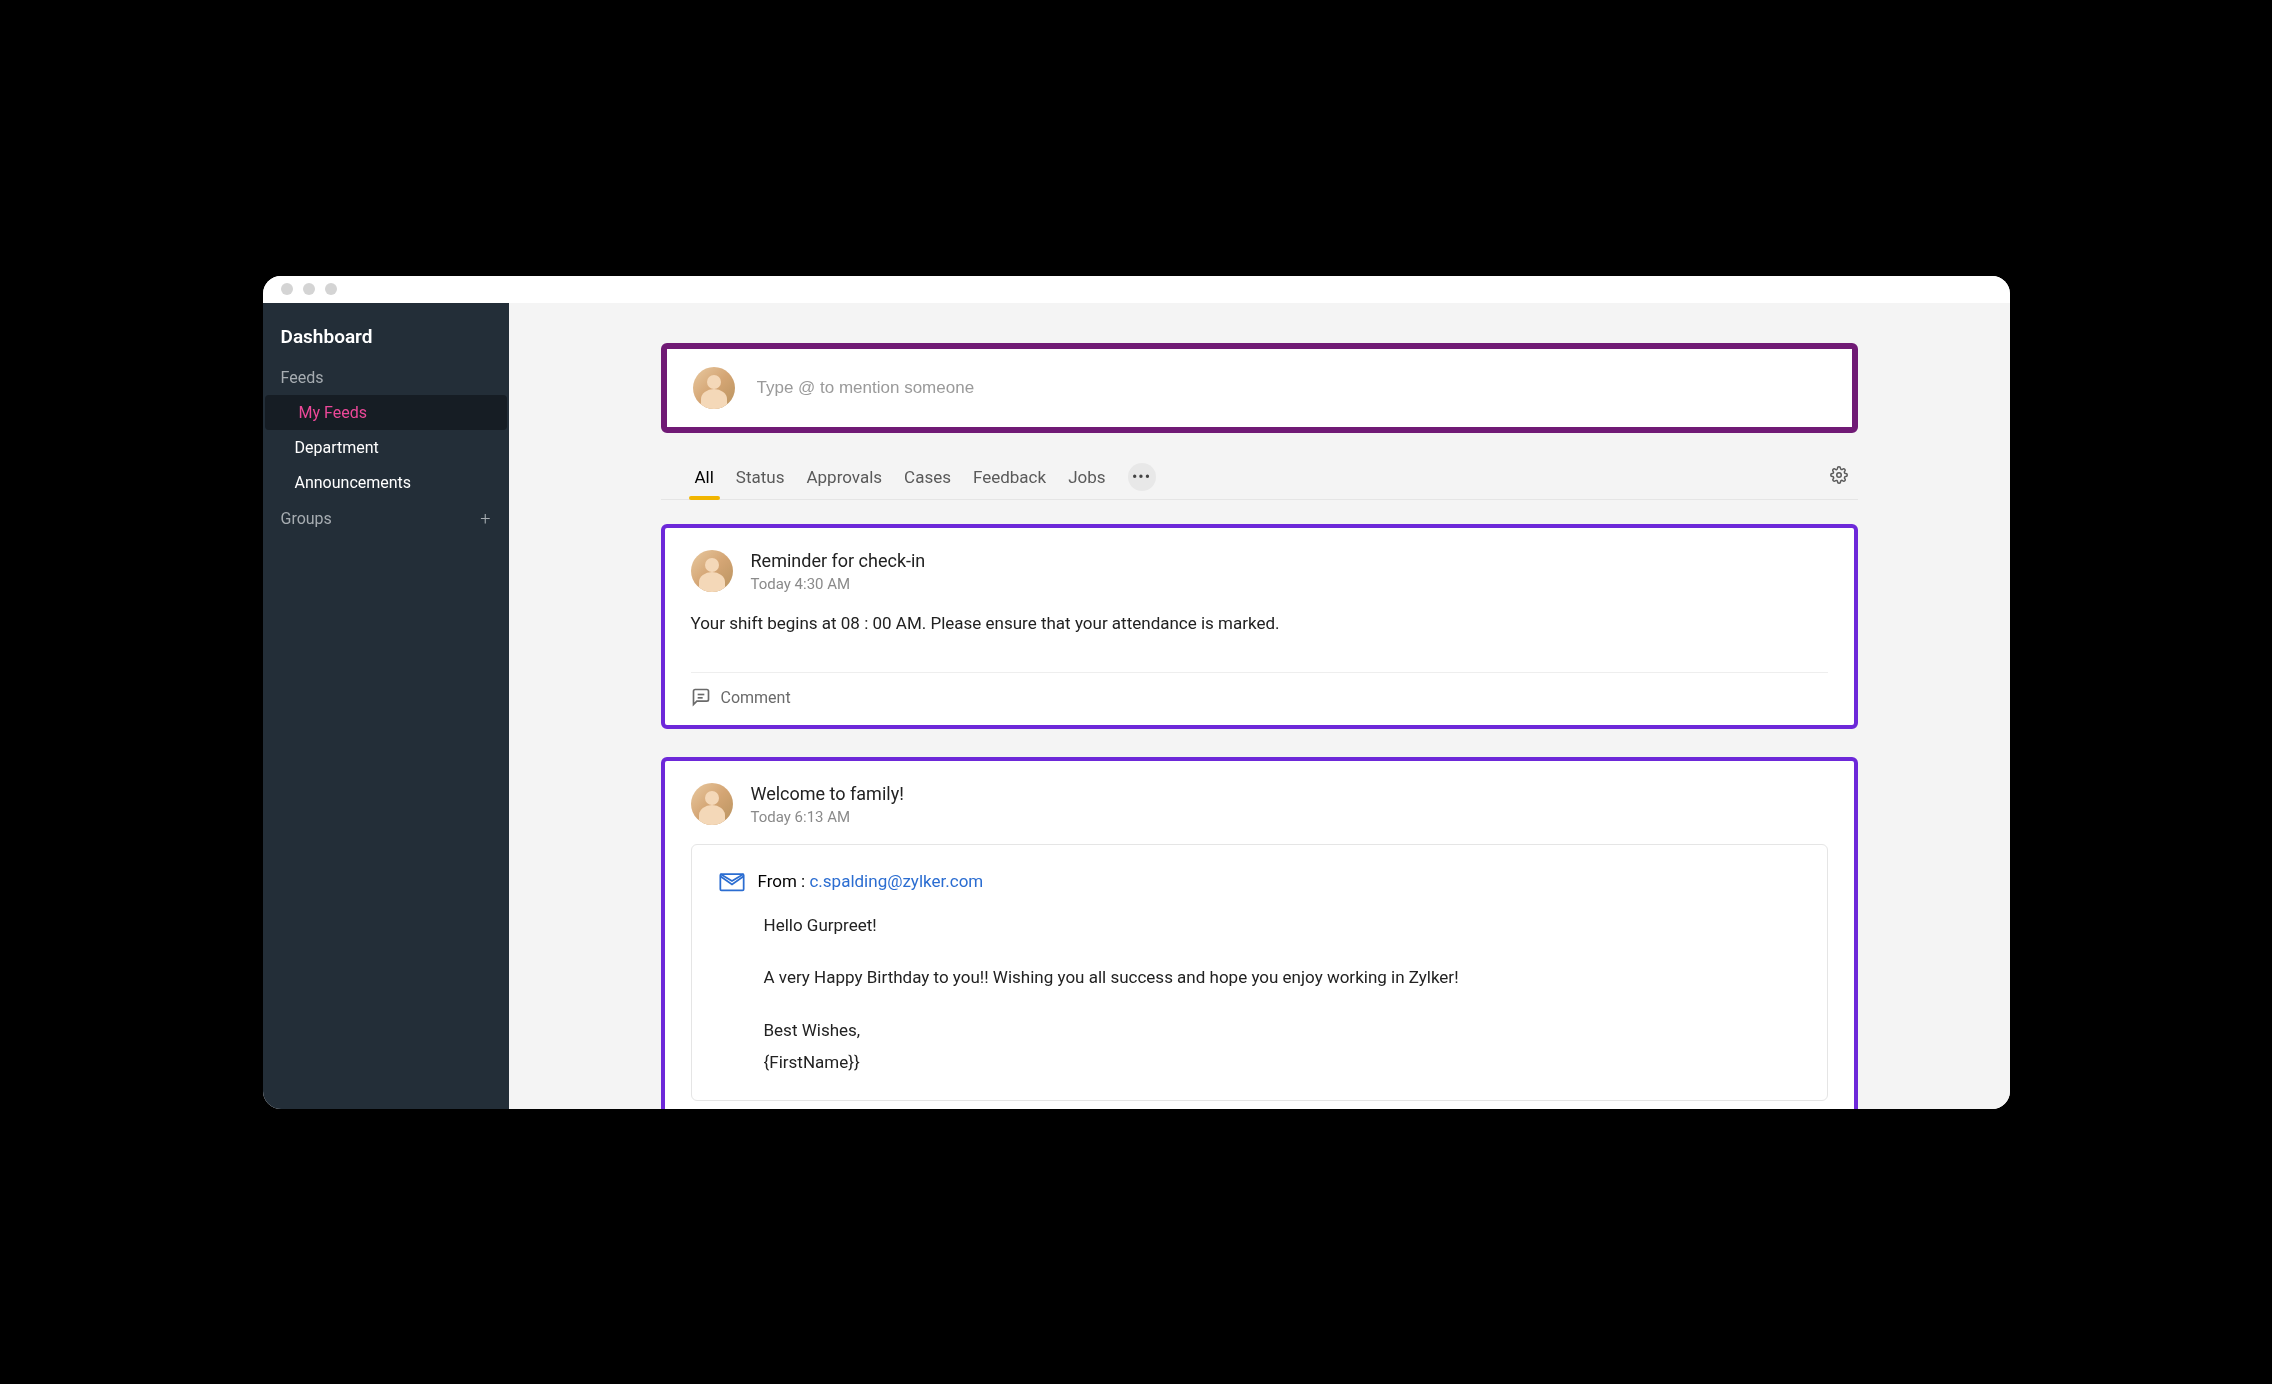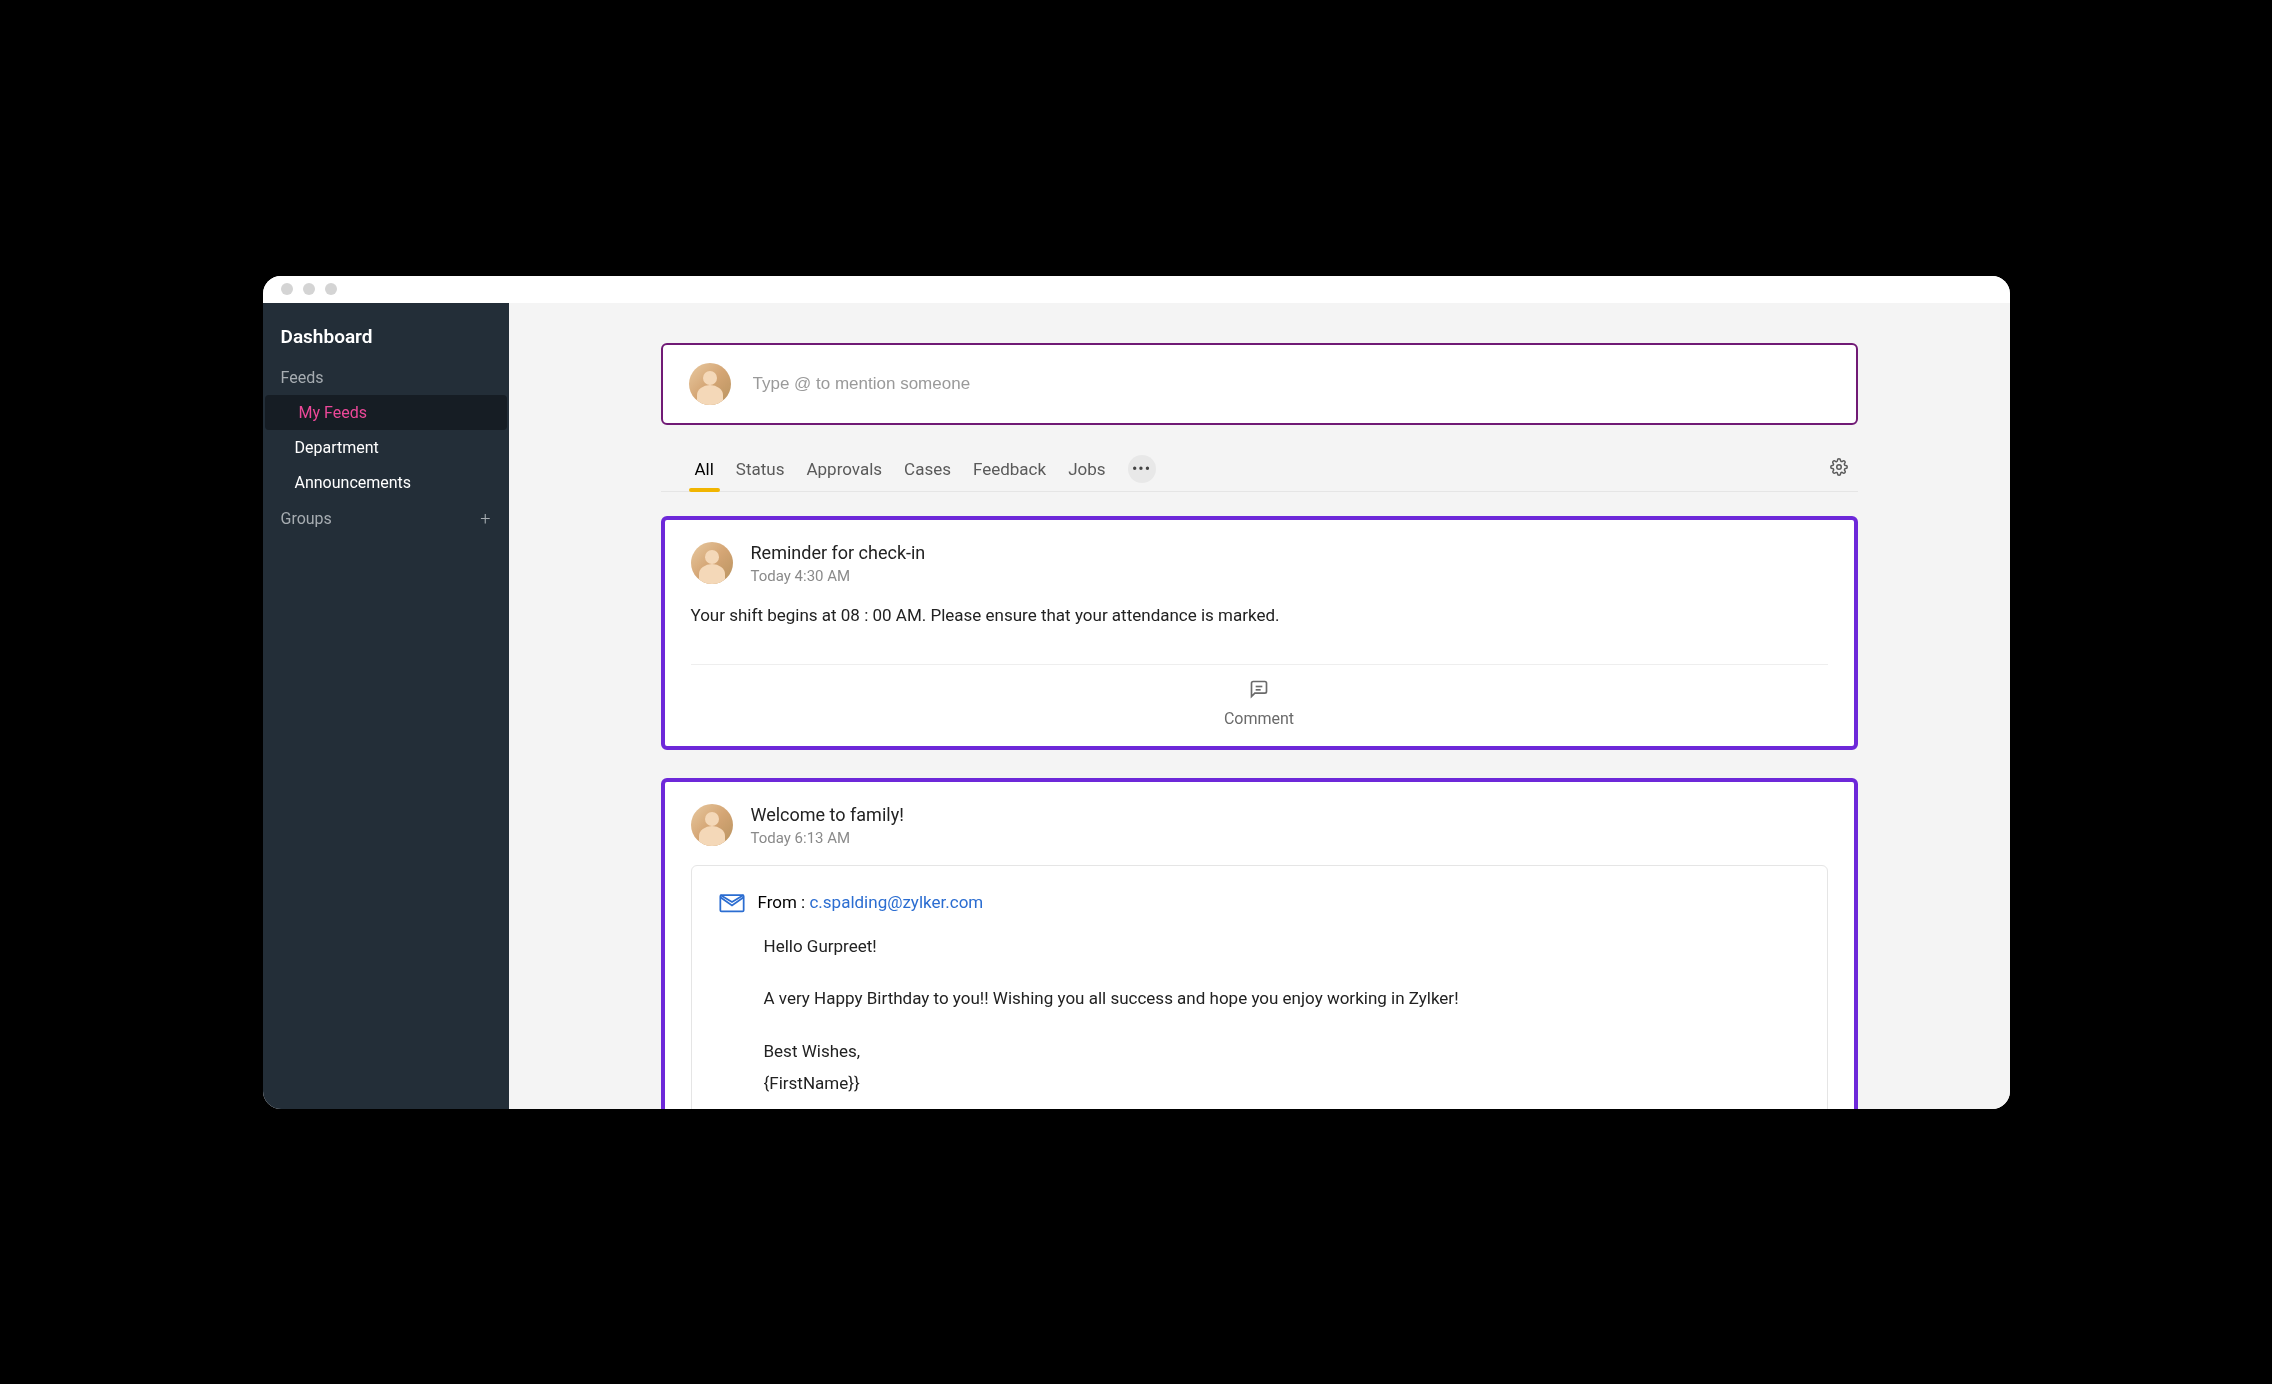--- a/index.html
+++ b/index.html
@@ -82,21 +82,21 @@
       font-weight: 300;
     }
     .main {
       flex: 1;
       background: #f4f4f4;
       overflow-y: auto;
       padding: 40px 152px 0 152px;
     }
     .compose-card {
       background: #fff;
-      border: 2px solid #701a75;
+      border: 6px solid #701a75;
       border-radius: 6px;
       padding: 18px 26px;
       display: flex;
       align-items: center;
       gap: 22px;
       margin-bottom: 22px;
     }
     .avatar {
       width: 42px;
       height: 42px;
@@ -215,21 +215,20 @@
     }
     .feed-actions {
       padding-top: 14px;
       border-top: 1px solid #eee;
       display: flex;
       align-items: center;
       gap: 10px;
       color: #6a6a6a;
       font-size: 16px;
       cursor: pointer;
-      flex-direction: column;
     }
     .email-box {
       border: 1px solid #e5e5e5;
       border-radius: 6px;
       padding: 22px 26px;
       margin-top: 10px;
     }
     .email-from-row {
       display: flex;
       align-items: center;

